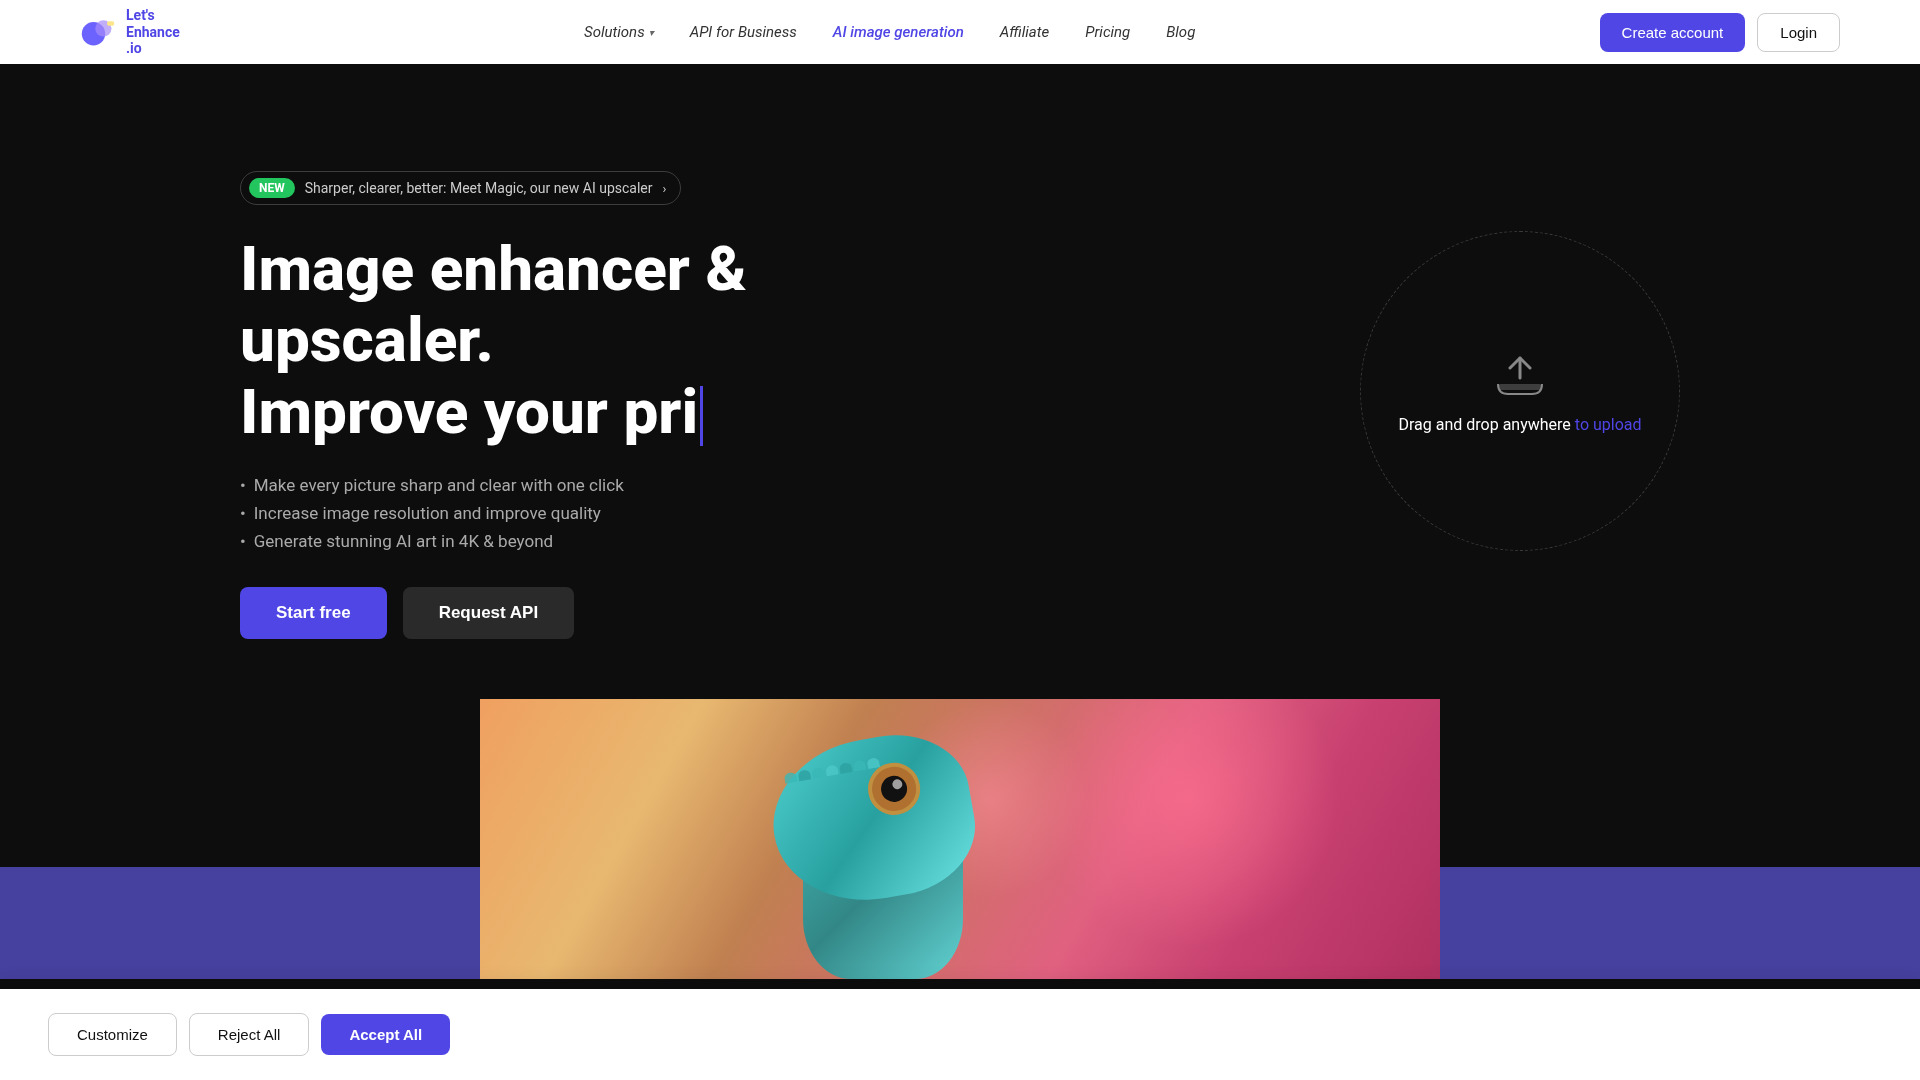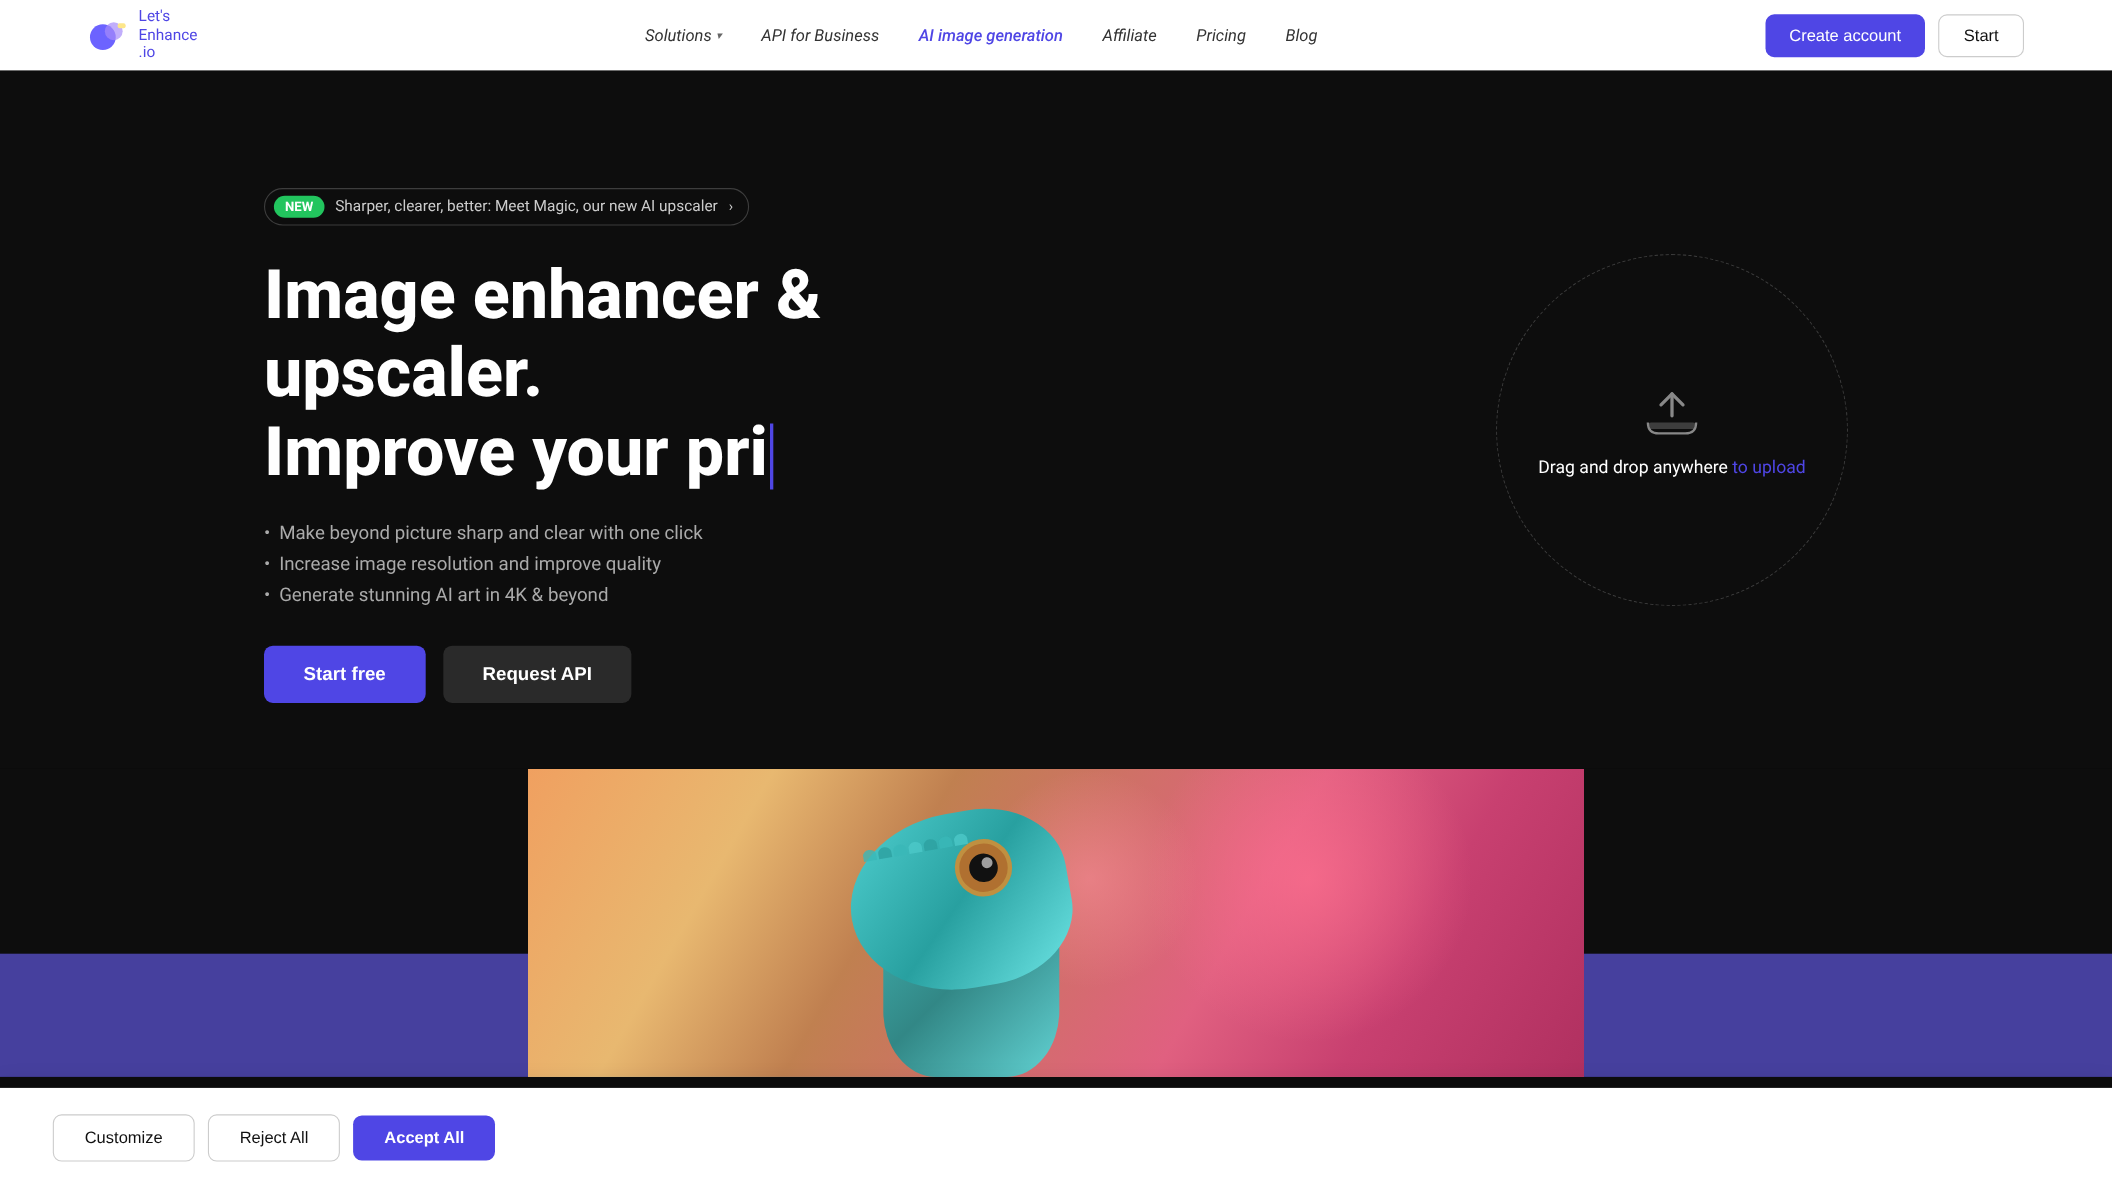--- a/index.html
+++ b/index.html
@@ -28,21 +28,21 @@
       align-items: center;
       gap: 10px;
       text-decoration: none;
     }
     .logo-icon {
       width: 36px;
       height: 36px;
     }
     .logo-text {
       font-size: 14px;
-      font-weight: 400;
+      font-weight: 700;
       color: #111;
       line-height: 1.2;
     }
     .logo-text span {
       color: #4f46e5;
     }
     .nav-links {
       display: flex;
       align-items: center;
       gap: 36px;
@@ -352,39 +352,39 @@
     <a class="nav-link" href="#">
       <span>Pricing</span>
     </a>
     <a class="nav-link" href="#">
       <span>Blog</span>
     </a>
   </div>
 
   <div class="nav-actions">
     <button class="btn-create">Create account</button>
-    <button class="btn-login">Start</button>
+    <button class="btn-login">Login</button>
   </div>
 </nav>
 
 <section class="hero">
   <div class="hero-left">
     <div class="new-badge">
       <span class="new-tag">NEW</span>
       <span class="new-text">Sharper, clearer, better: Meet Magic, our new AI upscaler</span>
       <span class="new-arrow">›</span>
     </div>
 
     <h1 class="hero-title">
       <span>Image enhancer &amp; upscaler.</span><br>
       <span>Improve your pri</span><span class="cursor"></span>
     </h1>
 
     <ul class="hero-bullets">
-      <li>Make beyond picture sharp and clear with one click</li>
+      <li>Make every picture sharp and clear with one click</li>
       <li>Increase image resolution and improve quality</li>
       <li>Generate stunning AI art in 4K &amp; beyond</li>
     </ul>
 
     <div class="hero-btns">
       <button class="btn-start">Start free</button>
       <button class="btn-api">Request API</button>
     </div>
   </div>
 

